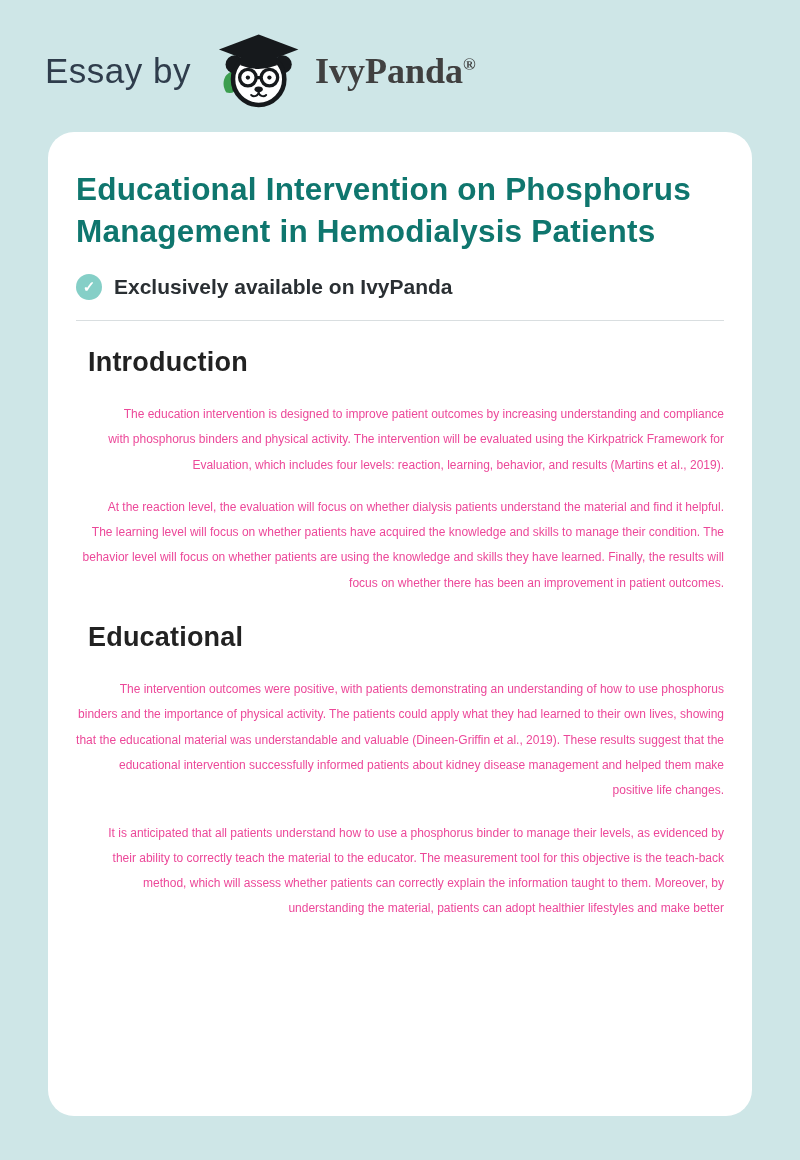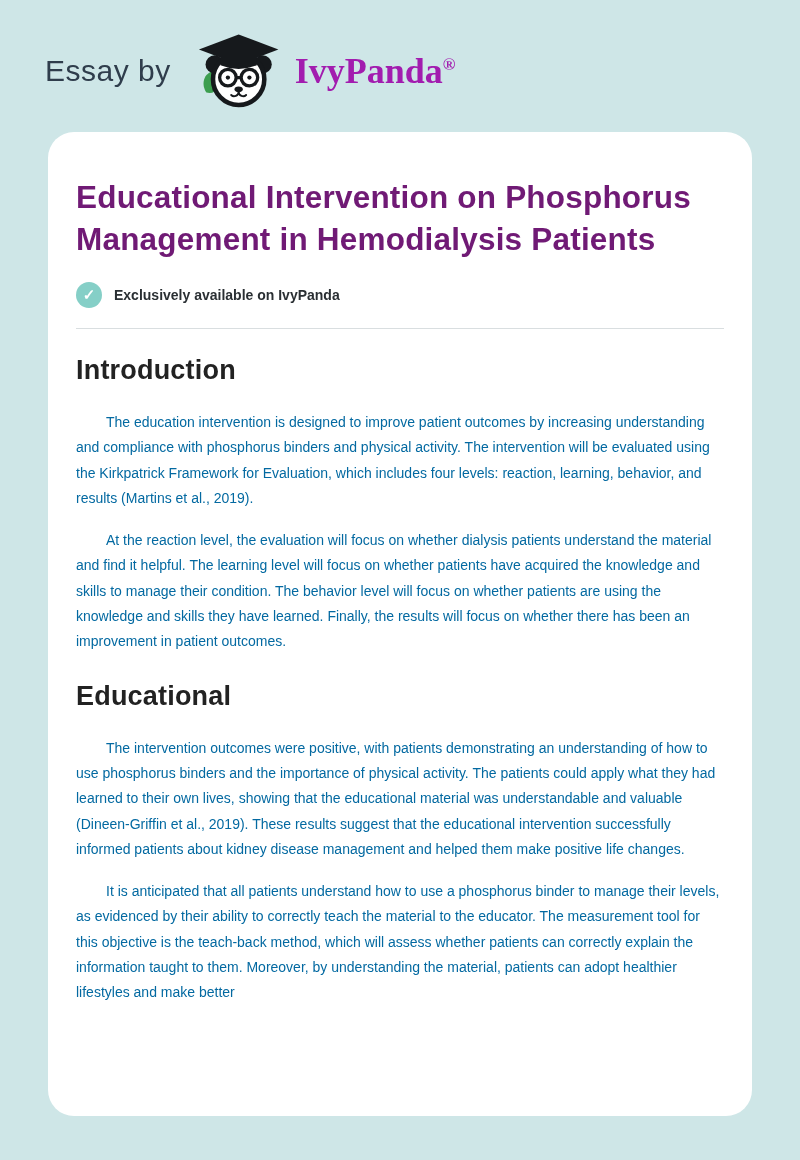--- a/index.html
+++ b/index.html
@@ -18,59 +18,59 @@
   }
 
   
   .site-header {
     display: flex;
     align-items: center;
     padding: 30px 0 14px 45px;
     gap: 14px;
   }
   .essay-by {
-    font-size: 30px;
+    font-size: 35px;
     font-weight: 400;
     color: #2f3d4c;
     letter-spacing: 0.5px;
   }
   .logo-mark {
     width: 96px;
     height: 82px;
     flex: 0 0 auto;
     margin-left: 4px;
   }
   .brand-name {
     font-family: "Liberation Serif", serif;
     font-size: 36px;
     font-weight: 700;
-    color: #a21caf;
+    color: #404040;
     margin-left: -4px;
   }
   .brand-name sup {
     font-size: 17px;
     font-weight: 700;
     vertical-align: super;
     line-height: 0;
   }
 
   
   .card {
     margin: 6px 48px 0 48px;
     background: #ffffff;
     border-radius: 26px;
     padding: 36px 28px 60px 28px;
     min-height: 984px;
   }
   .article-title {
-    margin: 8px 0 22px 0;
+    margin: 0 0 22px 0;
     font-size: 31.5px;
     line-height: 42px;
     font-weight: 700;
-    color: #701a75;
+    color: #0f766e;
     letter-spacing: 0.2px;
   }
   .badge-row {
     display: flex;
     align-items: center;
     gap: 12px;
     margin: 0 0 20px 0;
   }
   .badge-circle {
     width: 26px;
@@ -79,42 +79,43 @@
     background: #85cfc7;
     color: #ffffff;
     display: flex;
     align-items: center;
     justify-content: center;
     font-size: 15px;
     font-weight: 700;
     flex: 0 0 auto;
   }
   .badge-label {
-    font-size: 14px;
+    font-size: 21px;
     font-weight: 700;
     color: #2a2f33;
   }
   .rule {
     border: none;
     border-top: 1px solid #d9dee0;
     margin: 0 0 8px 0;
   }
   .section-heading {
     font-size: 27px;
     font-weight: 700;
     color: #222222;
-    margin: 26px 0 24px 0;
+    margin: 26px 0 24px 12px;
     letter-spacing: 0.2px;
   }
   .body-para {
-    font-size: 14px;
+    font-size: 12px;
     line-height: 25.3px;
-    color: #0369a1;
+    color: #ec4899;
     margin: 0 0 17px 0;
     text-indent: 30px;
+    text-align: right;
   }
 </style>
 </head>
 <body>
 
 <div class="page">
 
   <header class="site-header">
     <span class="essay-by">Essay by</span>
 

